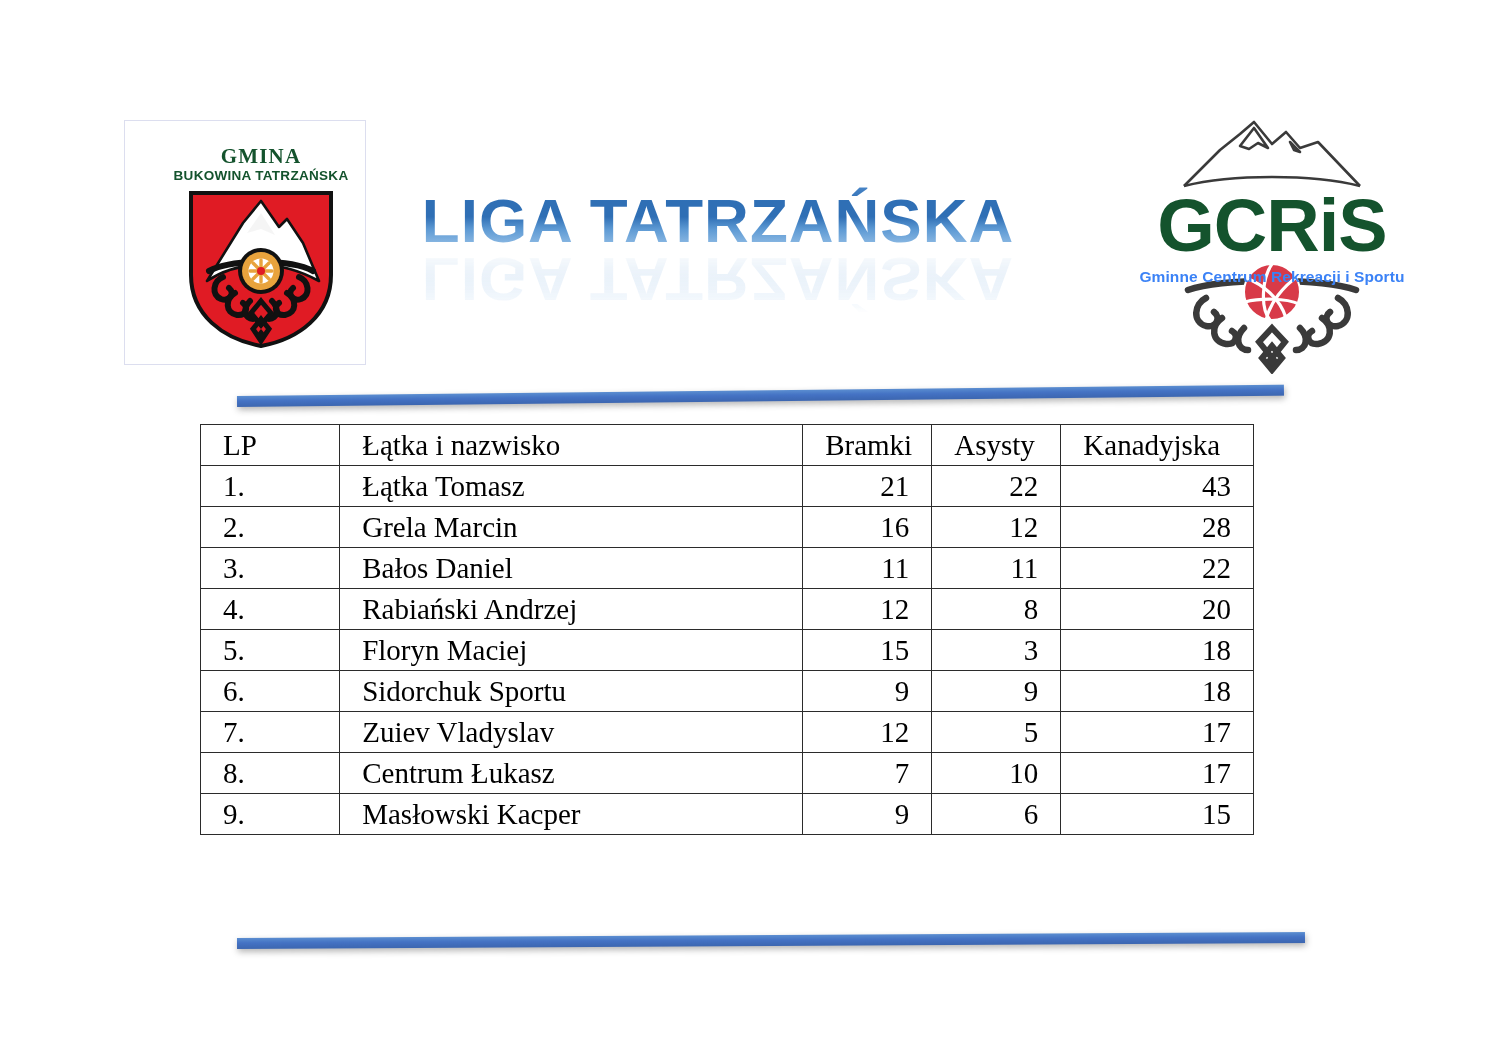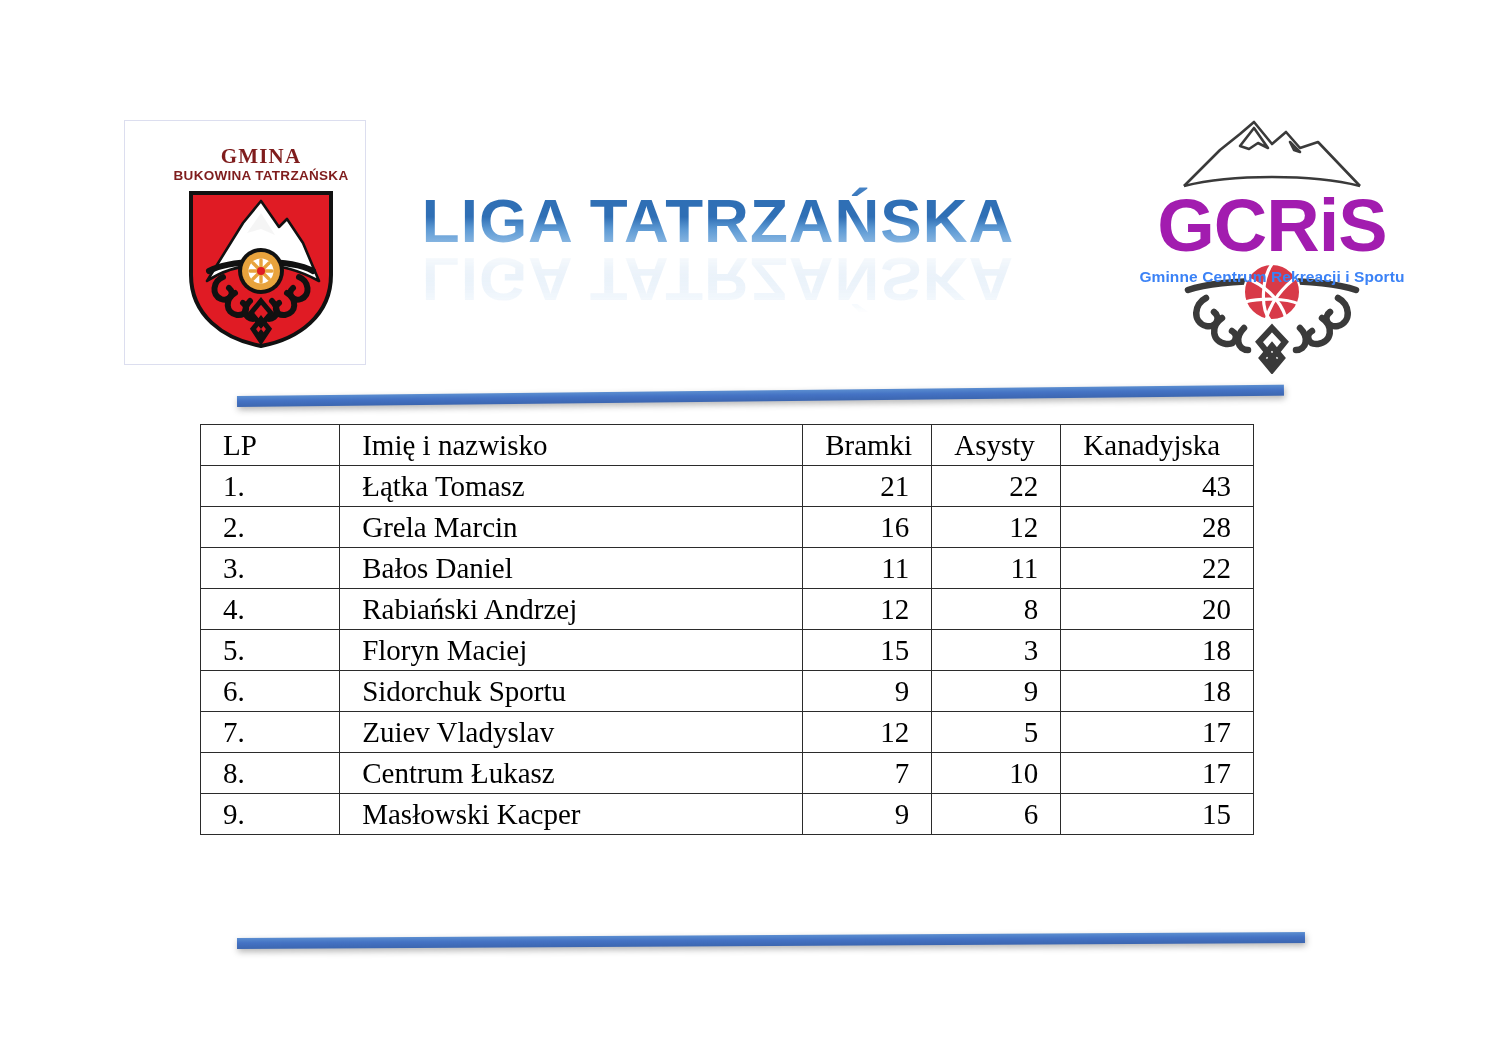--- a/index.html
+++ b/index.html
@@ -30,21 +30,21 @@
   #gmina-logo-inner {
     position: absolute;
     left: 36px;
     top: 24px;
     width: 200px;
     height: 215px;
   }
   .gmina-text-wrap {
     text-align: center;
     font-family: "Liberation Serif", "DejaVu Serif", serif;
-    color: #7f1d1d;
+    color: #14532d;
   }
   .gmina-line1 {
     font-size: 21px;
     font-weight: bold;
     letter-spacing: 1.2px;
     line-height: 22px;
   }
   .gmina-line2 {
     font-size: 13.5px;
     font-weight: bold;
@@ -120,21 +120,21 @@
   #gcris-wordmark {
     position: absolute;
     left: 0;
     top: 76px;
     width: 300px;
     text-align: center;
     font-family: "Liberation Sans", "DejaVu Sans", sans-serif;
     font-size: 74px;
     font-weight: bold;
     letter-spacing: -1px;
-    color: #a21caf;
+    color: #14532d;
     line-height: 76px;
   }
   #gcris-tagline {
     position: absolute;
     left: 0;
     top: 156px;
     width: 300px;
     text-align: center;
     font-family: "Liberation Sans", "DejaVu Sans", sans-serif;
     font-size: 15.5px;
@@ -288,21 +288,21 @@
   <colgroup>
     <col class="col-lp">
       <col class="col-name">
       <col class="col-num">
       <col class="col-num">
       <col class="col-kan">
   </colgroup>
   <thead>
     <tr>
       <th class="col-lp">LP</th>
-      <th class="col-name">Imię i nazwisko</th>
+      <th class="col-name">Łątka i nazwisko</th>
       <th class="col-num-h">Bramki</th>
       <th class="col-num-h">Asysty</th>
       <th class="col-kan-h">Kanadyjska</th>
     </tr>
   </thead>
   <tbody id="stats-table-body">
       <tr>
         <td class="col-lp">1.</td>
         <td class="col-name">Łątka Tomasz</td>
         <td class="col-num">21</td>

